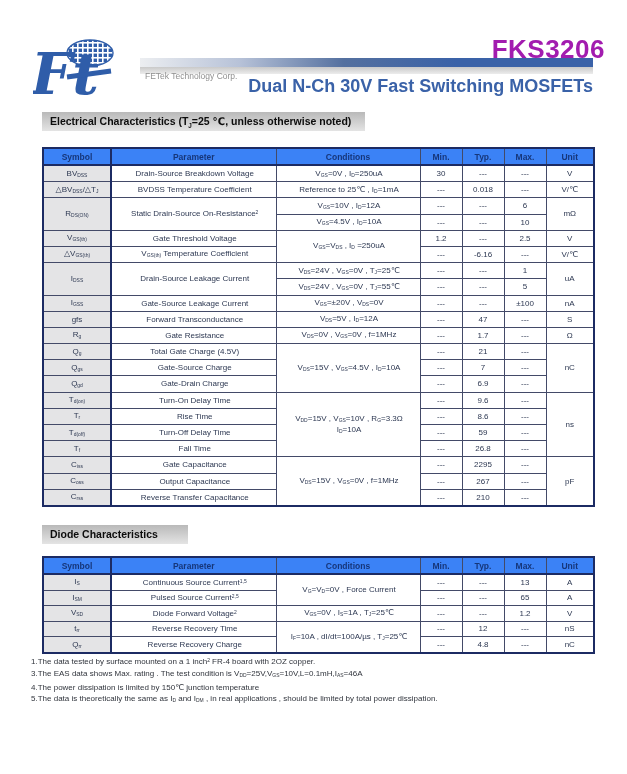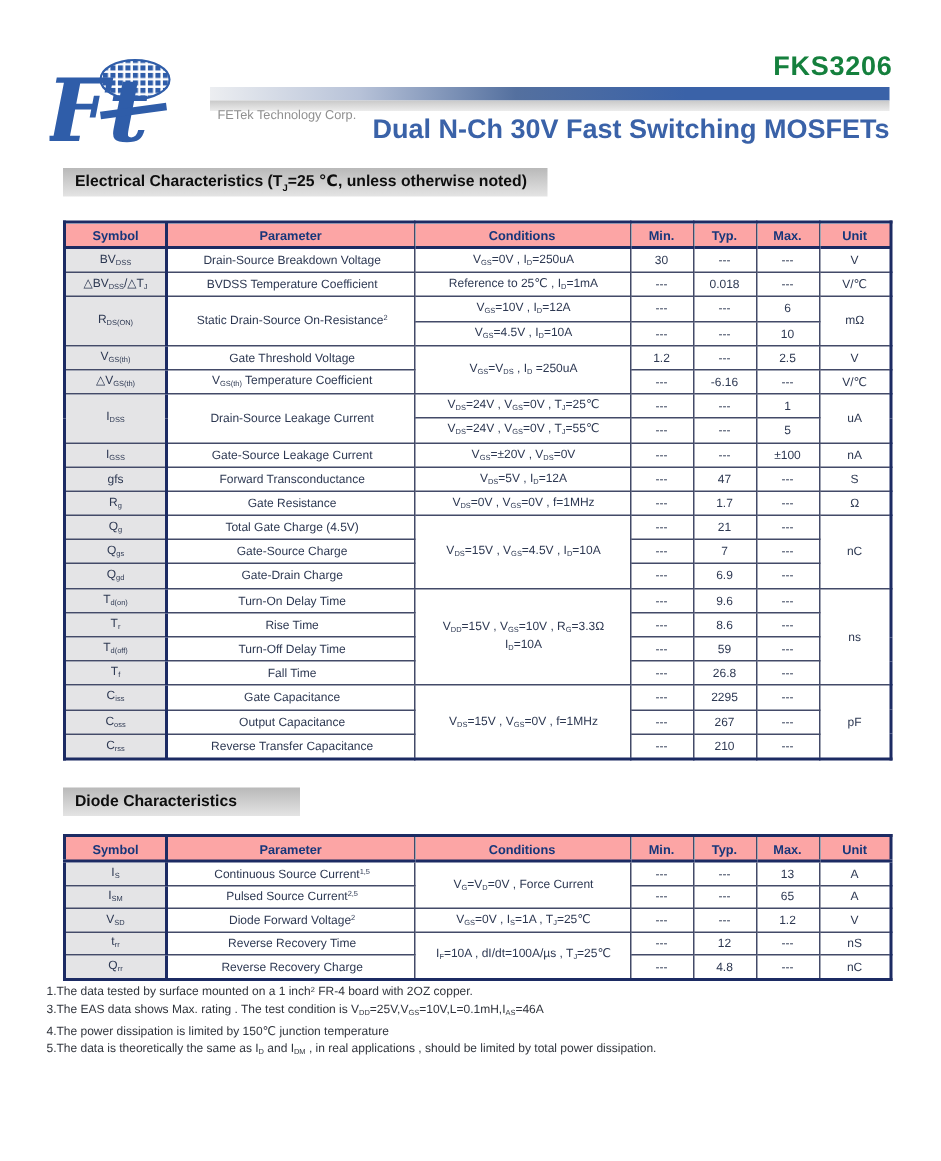--- a/index.html
+++ b/index.html
@@ -3,22 +3,22 @@
 <meta charset="utf-8">
 <style>
   html,body{margin:0;padding:0;background:#ffffff;}
   .page{
     position:relative;width:627px;height:774px;background:#ffffff;overflow:hidden;
     font-family:"Liberation Sans","DejaVu Sans",sans-serif;
   }
   
   .logo{position:absolute;left:33px;top:38px;width:110px;height:64px;}
   .part-number{
-    position:absolute;right:32px;top:34px;font-size:18px;font-weight:bold;
-    color:#15803d;letter-spacing:0.5px;
+    position:absolute;right:22px;top:34px;font-size:26px;font-weight:bold;
+    color:#a21caf;letter-spacing:0.5px;
   }
   .bar-blue{
     position:absolute;left:140px;top:58px;width:453px;height:9px;
     background:linear-gradient(90deg,#eceef1 0%,#b7c2d8 22%,#54709f 45%,#3a62a8 70%,#3a62a8 100%);
   }
   .bar-gray{
     position:absolute;left:140px;top:67px;width:453px;height:7px;
     background:linear-gradient(180deg,#c9c9c9,#ececec);
   }
   .company{
@@ -29,31 +29,31 @@
   }
   
   .section-title{
     position:absolute;left:42px;height:17px;line-height:17px;
     background:linear-gradient(180deg,#b9b9b9,#e4e4e4);
     font-size:10.5px;font-weight:bold;color:#0d0d0d;
     padding:1px 10px 1px 8px;white-space:nowrap;
   }
   .section-title sub{font-size:0.6em;}
   #sec-electrical{top:112px;padding-right:14px;}
-  #sec-diode{top:525px;padding-right:42px;}
+  #sec-diode{top:525px;padding-right:30px;}
   
   .dtable{
     position:absolute;left:42px;width:551px;border-collapse:collapse;table-layout:fixed;
     font-size:8px;color:#2d3852;border:2px solid #1c2b63;
   }
   #table-electrical{top:147px;}
   #table-diode{top:556px;}
   .dtable th,.dtable td{border:1px solid #434a68;overflow:hidden;}
   .dtable th{
-    background:#fca5a5;color:#16367a;font-size:8.5px;font-weight:bold;
+    background:#3b82f6;color:#16367a;font-size:8.5px;font-weight:bold;
     height:15px;border-bottom:2px solid #1c2b63;padding:0 2px;
   }
   .dtable td{height:15.2px;padding:0 2px;text-align:center;line-height:1.15;}
   #table-diode td{height:14.6px;}
   .dtable td.sym{background:#e4e4e6;border-right:2px solid #1c2b63;}
   .dtable th:first-child{border-right:2px solid #1c2b63;}
   .dtable td.param,.dtable td.cond{text-align:center;padding-left:4px;}
   .dtable sub{font-size:0.62em;vertical-align:-0.3em;}
   .dtable sup{font-size:0.62em;vertical-align:0.5em;}
   

